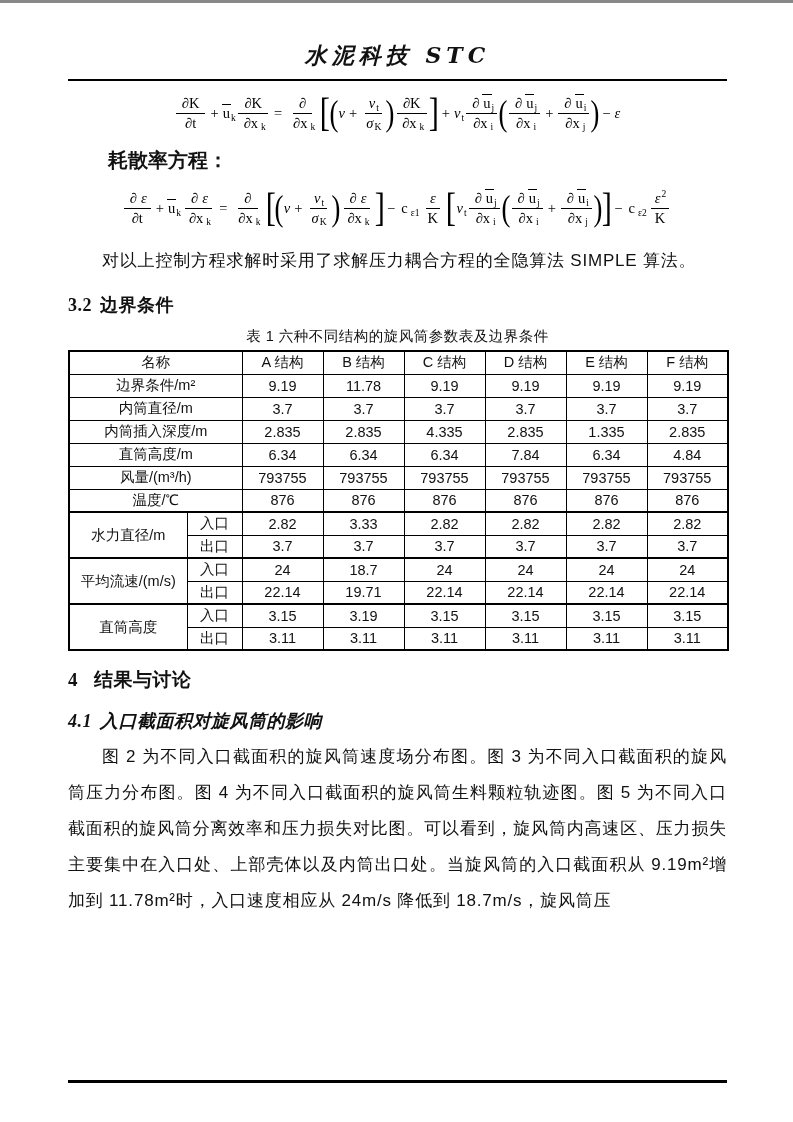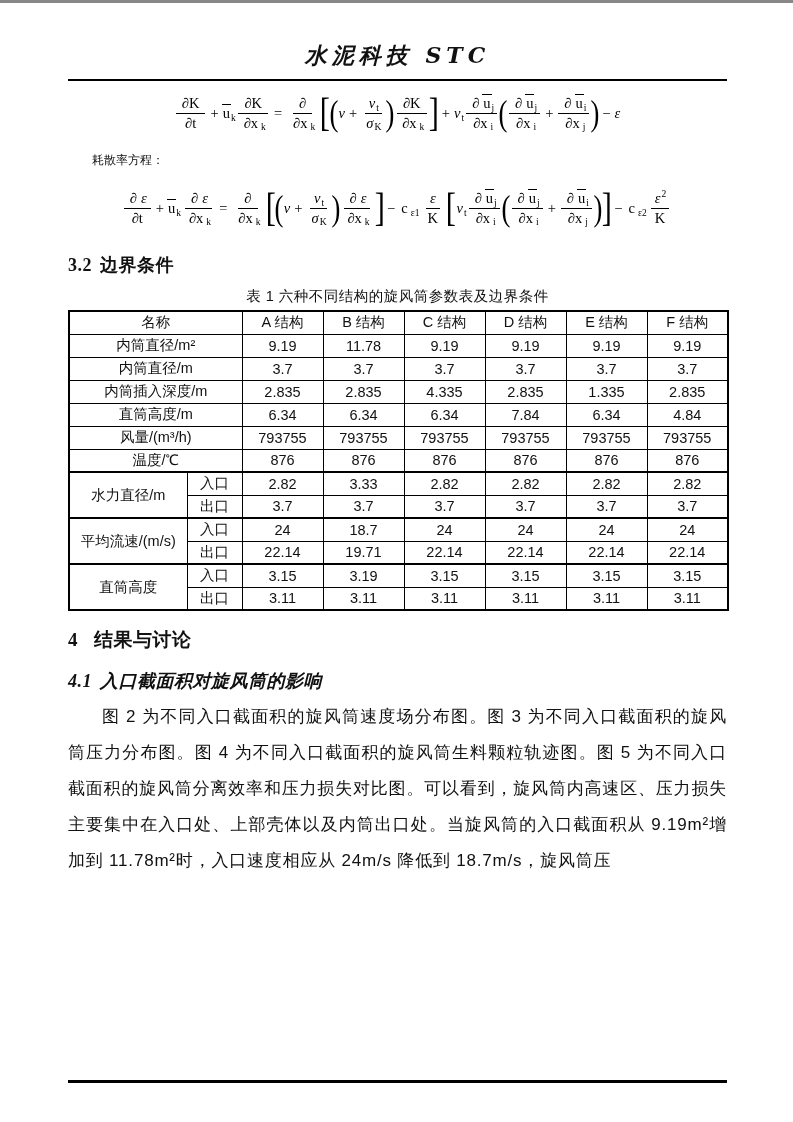--- a/index.html
+++ b/index.html
@@ -46,21 +46,21 @@
   .fr-n { border-bottom:1.2px solid #000; padding-bottom:1px; }
   .fr-d { padding-top:1px; }
   .big { font-family:"Liberation Serif", serif; font-weight:400; font-size:2.45em; line-height:0.85; display:inline-block; transform:scaleX(0.75); margin:0 -2px; }
 
   
   .para {
     font-size:17px; line-height:36px;
     text-align:justify; text-indent:2em;
     letter-spacing:0.8px;
   }
-  .eq-label { font-size:12px; line-height:30px; text-indent:2em; margin-top:6px; }
+  .eq-label { font-size:20px; line-height:30px; text-indent:2em; margin-top:6px;font-weight:bold; }
 
   .sec-head { font-weight:bold; letter-spacing:0.5px; }
   .sec-head .sec-num { font-family:"Liberation Serif", serif; margin-right:8px;text-align:right; }
   .head-32 { font-size:18px; margin-top:14px; }
   .head-4  { font-size:19px; margin-top:16px; }
   .head-41 { font-size:18px; margin-top:16px;font-style:italic; }
   .head-4 .sec-num { margin-right:16px; }
   .para-boundary { margin-top:8px; }
   .para-results  { margin-top:6px; }
 
@@ -315,20 +315,21 @@
           <span class="fr-n">
             <span class="eit">ε</span>
             <span class="esup">2</span>
           </span>
           <span class="fr-d">
             <span class="etok">K</span>
           </span>
         </span>
       </div>
 
+    <p class="para" style="margin-top:4px;">对以上控制方程求解时采用了求解压力耦合方程的全隐算法 SIMPLE 算法。</p>
 
     <div class="sec-head head-32">
       <span class="sec-num">3.2</span><span>边界条件</span>
     </div>
 
 
     <div class="tbl-caption">表 1 六种不同结构的旋风筒参数表及边界条件</div>
 
     <table class="ptable">
       <colgroup>
@@ -345,21 +346,21 @@
           <tr>
             <td colspan="2">名称</td>
             <td>A 结构</td>
             <td>B 结构</td>
             <td>C 结构</td>
             <td>D 结构</td>
             <td>E 结构</td>
             <td>F 结构</td>
           </tr>
           <tr>
-            <td colspan="2">内筒直径/m²</td>
+            <td colspan="2">边界条件/m²</td>
             <td>9.19</td>
             <td>11.78</td>
             <td>9.19</td>
             <td>9.19</td>
             <td>9.19</td>
             <td>9.19</td>
           </tr>
           <tr>
             <td colspan="2">内筒直径/m</td>
             <td>3.7</td>

